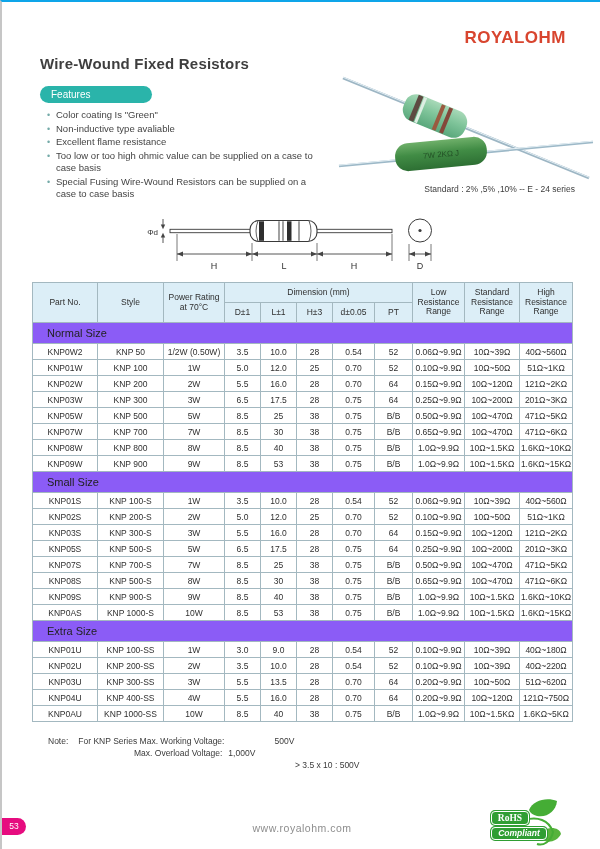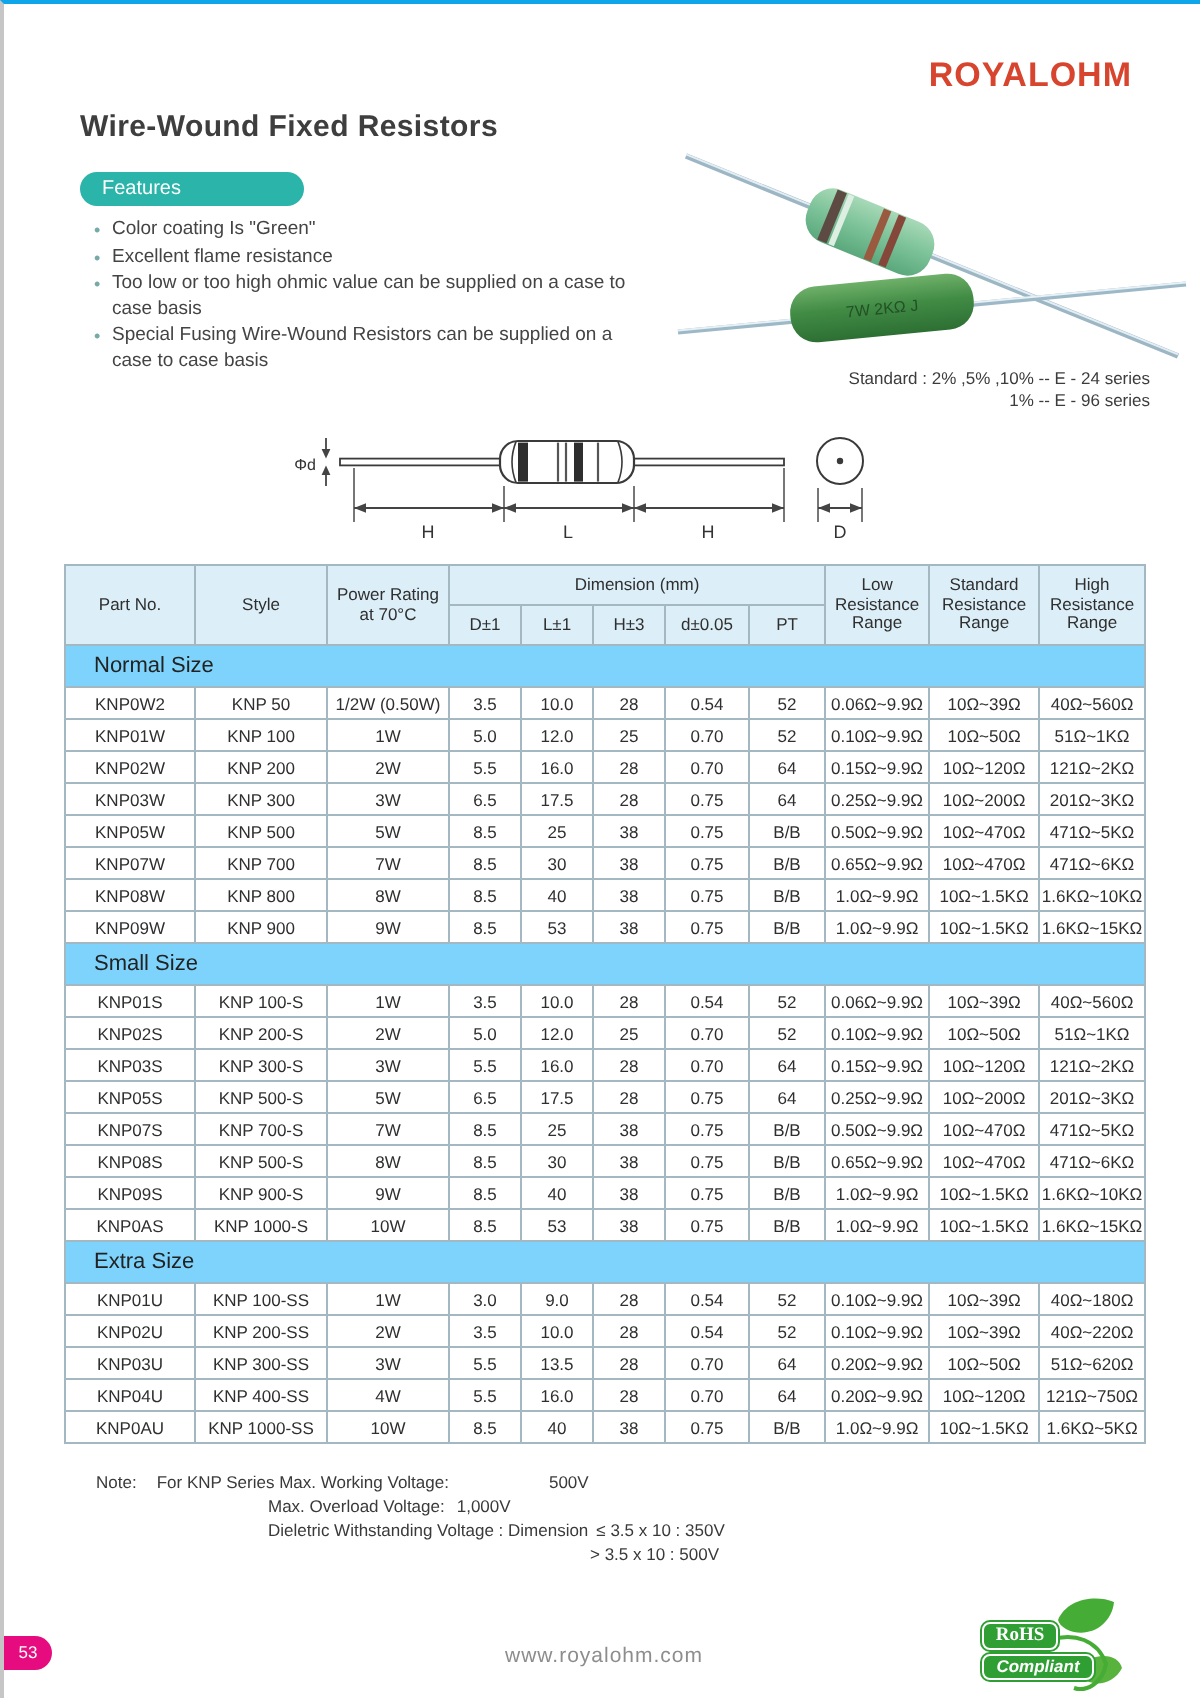--- a/index.html
+++ b/index.html
@@ -41,21 +41,21 @@
 
   .tablewrap { position:absolute; top:280px; left:30px; }
   table { border-collapse:collapse; table-layout:fixed; width:540px; }
   th, td {
     border:1px solid #a3b8c0; font-size:8.5px; color:#2f2f2f;
     text-align:center; vertical-align:middle; padding:0;
     overflow:hidden; font-weight:normal;
   }
   thead th { background:#dceef7; height:20px; line-height:9.5px; padding:1px; }
   tbody tr.section-row td {
-    background:#7dd3fc; height:21px; text-align:left; padding-left:14px;
+    background:#8b5cf6; height:21px; text-align:left; padding-left:14px;
     font-size:11px; color:#222;
   }
   tbody tr.data-row td { background:#ffffff; height:16px; }
 
   .note {
     position:absolute; top:733px; left:46px;
     font-size:8.5px; line-height:12px; color:#3a3a3a;
   }
   .note .ind1 { padding-left:86px; }
   .note .ind2 { padding-left:247px; }
@@ -87,20 +87,21 @@
 <body>
 
 <div class="page">
 
   <div class="logo">ROYALOHM</div>
   <h1 class="title">Wire-Wound Fixed Resistors</h1>
 
   <div class="features-pill">Features</div>
   <ul class="features-list" id="features-list">
       <li>Color coating Is "Green"</li>
+      <li>Non-inductive type avaliable</li>
       <li>Excellent flame resistance</li>
       <li>Too low or too high ohmic value can be supplied on a case to case basis</li>
       <li>Special Fusing Wire-Wound Resistors can be supplied on a case to case basis</li>
     </ul>
 
   <svg class="photo" width="264" height="120" viewBox="0 0 264 120">
     <defs>
       <linearGradient id="gA" x1="0" y1="0" x2="0" y2="1">
         <stop offset="0" stop-color="#a8d9b8"></stop>
           <stop offset="0.45" stop-color="#7fc49a"></stop>
@@ -128,21 +129,20 @@
     <line x1="4" y1="99.2" x2="258" y2="75.2" stroke="#e6f0f5" stroke-width="1"></line>
 
     <g transform="rotate(-5.5 106 88)">
       <rect x="60" y="74" width="92" height="28" rx="13" fill="url(#gB)"></rect>
       <text x="106" y="91" font-size="8" fill="#1d421f" opacity="0.8" text-anchor="middle" font-family="Liberation Sans, sans-serif">7W 2KΩ J</text>
     </g>
   </svg>
 
   <div class="standard">
     <div>Standard : 2%  ,5%  ,10% -- E - 24 series</div>
-    <div>1% -- E - 96 series</div>
   </div>
 
   <svg class="diagram" width="600" height="78" viewBox="0 0 600 78">
 
     <text x="156" y="33" font-size="8" fill="#333" text-anchor="end">Φd</text>
     <line x1="161" y1="17" x2="161" y2="25" stroke="#444" stroke-width="0.9"></line>
     <polygon points="161,27.3 158.8,22.5 163.2,22.5" fill="#444"></polygon>
     <line x1="161" y1="41" x2="161" y2="33" stroke="#444" stroke-width="0.9"></line>
     <polygon points="161,30.7 158.8,35.5 163.2,35.5" fill="#444"></polygon>
 
@@ -504,23 +504,20 @@
     </table>
   </div>
 
   <div class="note">
     <div>
       <span>Note:</span><span class="gap1">For KNP Series Max. Working Voltage:</span><span class="gap2">500V</span>
     </div>
     <div class="ind1">
       <span>Max. Overload Voltage:</span><span class="gap3">1,000V</span>
     </div>
-    <div class="ind1">
-      <span>Dieletric Withstanding Voltage : Dimension</span><span class="gap4">≤ 3.5 x 10 : 350V</span>
-    </div>
     <div class="ind2">
       <span>&gt; 3.5 x 10 : 500V</span>
     </div>
   </div>
 
   <div class="page-num">53</div>
   <div class="website">www.royalohm.com</div>
 
   <div class="rohs">
     <svg class="rohs-leaves" width="46" height="50" viewBox="0 0 46 50">

